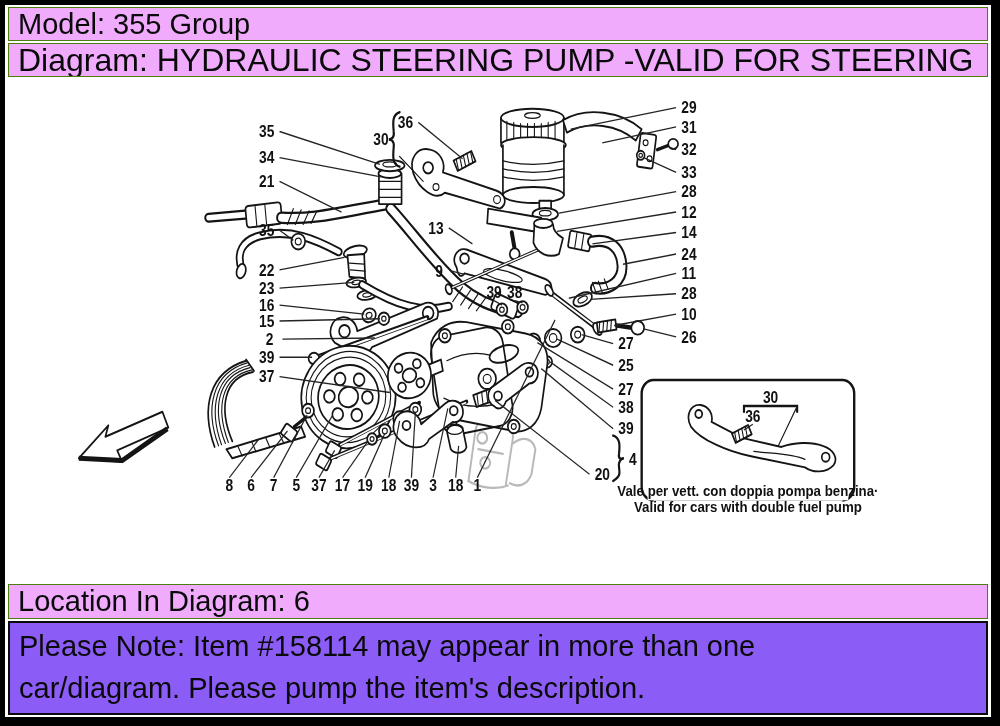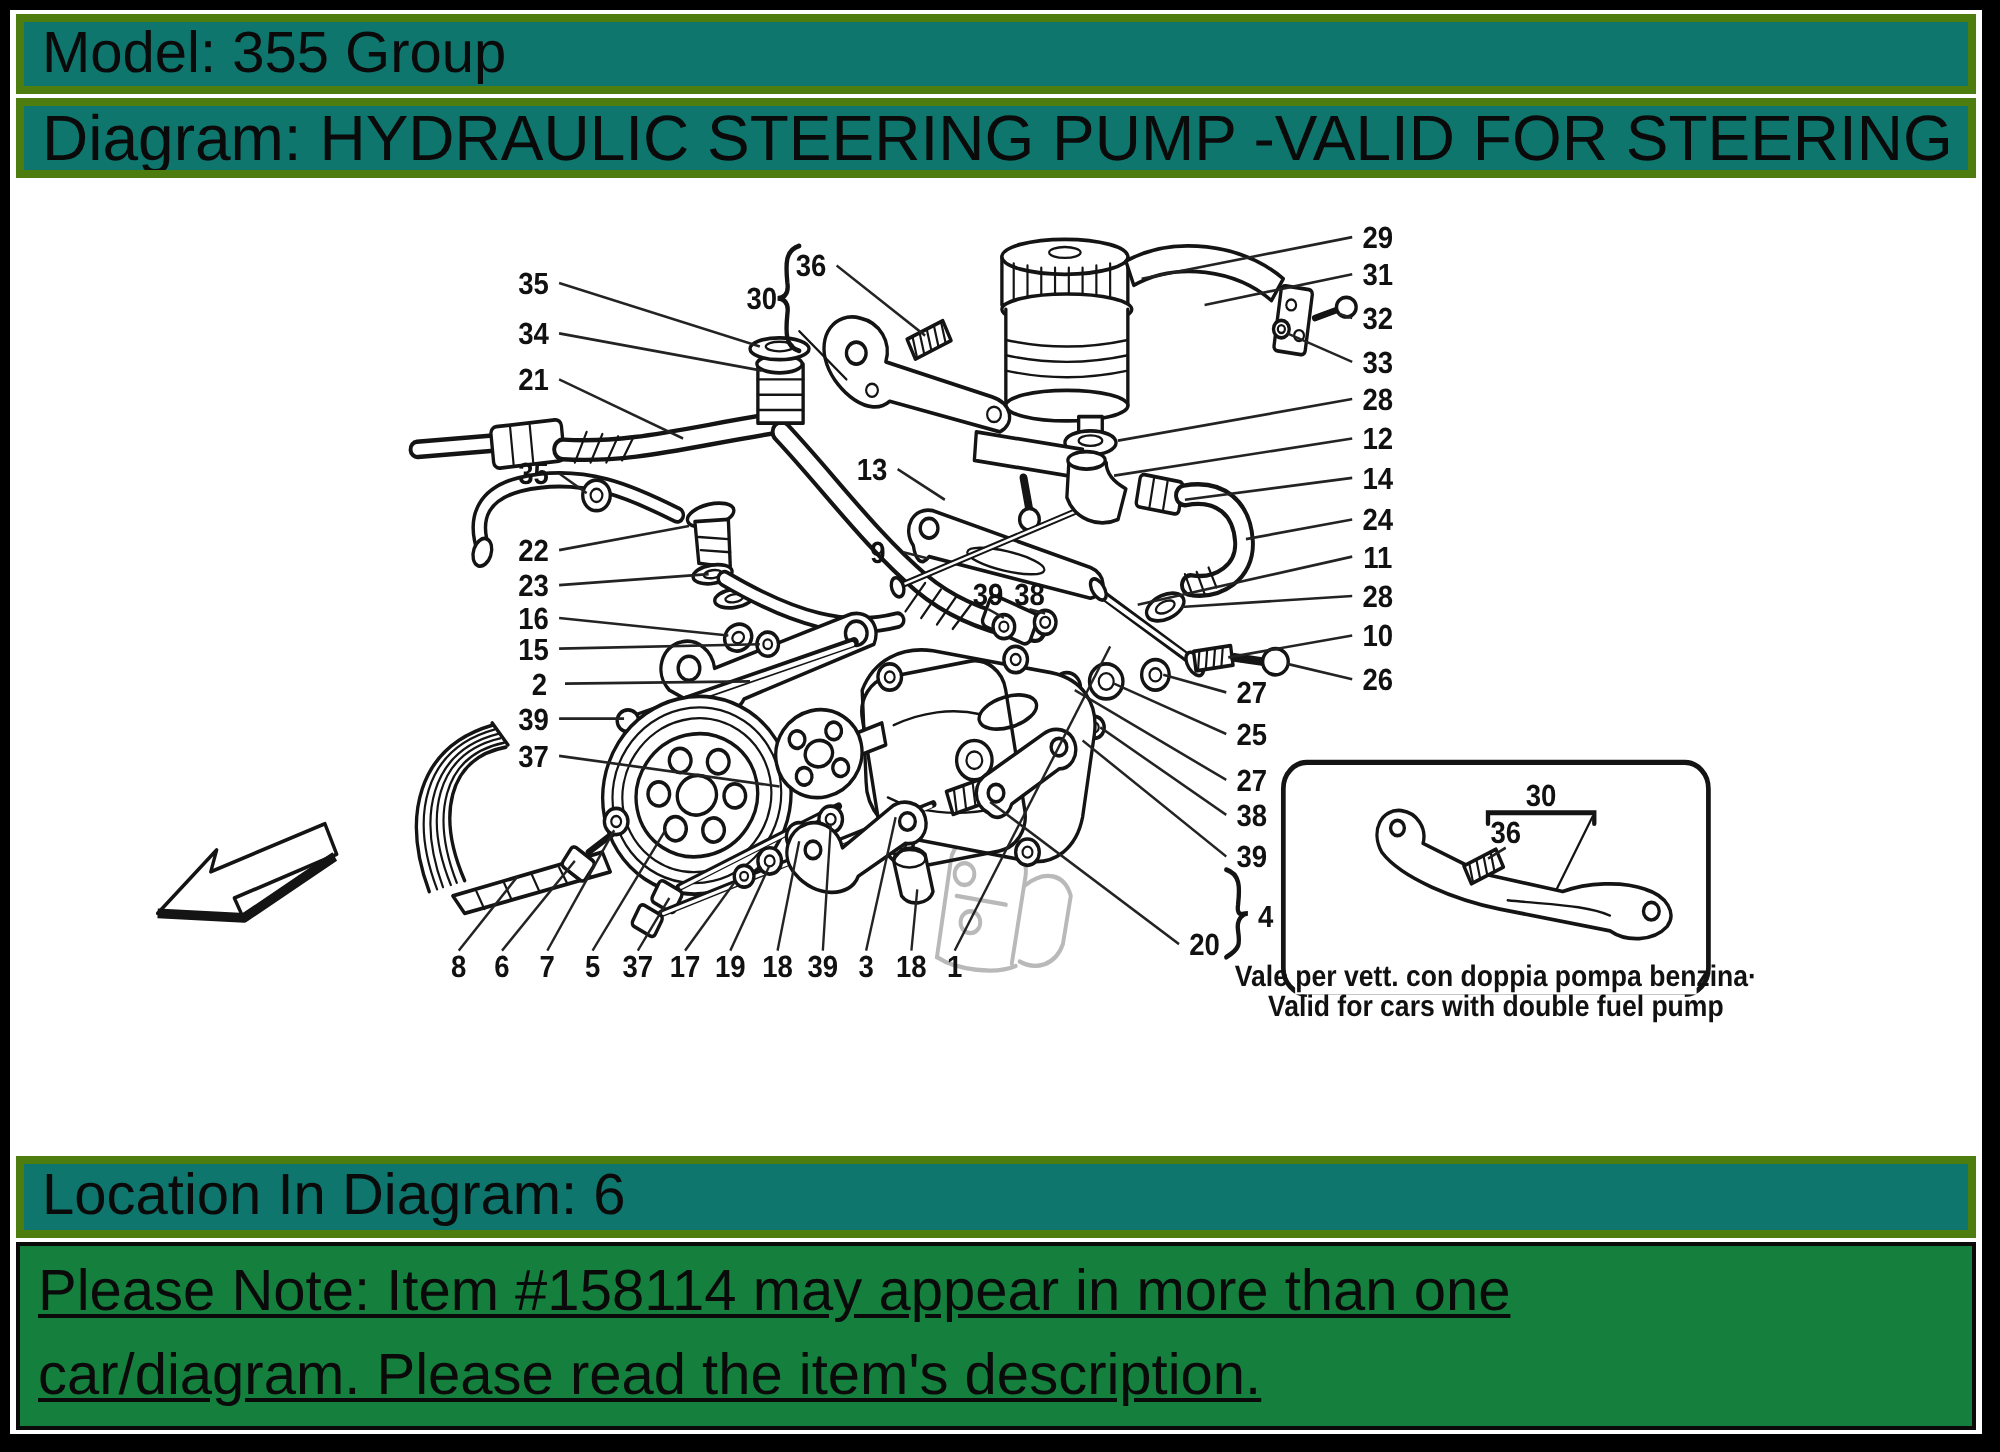--- a/index.html
+++ b/index.html
@@ -3,31 +3,30 @@
 <meta charset="utf-8">
 <style>
   html,body{margin:0;padding:0;background:#888;}
   .page{
     width:1000px;height:726px;box-sizing:border-box;background:#fff;
     border:5px solid #000;border-right-width:9px;border-bottom-width:9px;
     display:flex;flex-direction:column;
     font-family:"Liberation Sans",sans-serif;color:#0a0a0a;
   }
   .info-row{
-    border:4px solid #4d7c0f;margin:2px 3px 0 3px;background:#0f766e;
+    border:1px solid #4d7c0f;margin:2px 3px 0 3px;background:#f0abfc;
     display:flex;align-items:center;padding-left:9px;
     font-size:29px;white-space:nowrap;overflow:hidden;flex:none;
   }
   .r1{height:32px}.r2{height:34px}.r3{height:32px;font-size:32px}
   .r4{height:33px}.r5{height:32px}
   .note-row{
-    border:2px solid #0a0a0a;margin:2px 3px 2px 3px;background:#15803d;flex:none;
+    border:2px solid #0a0a0a;margin:2px 3px 2px 3px;background:#8b5cf6;flex:none;
     height:88px;font-size:29px;line-height:42px;padding:2px 6px 0 9px;
     overflow:hidden;
-    text-decoration:underline;
   }
   .diagram-area{flex:1;min-height:0;position:relative;background:#fff;margin:0 1px;}
   .diagram-area svg{position:absolute;inset:0;width:100%;height:100%;}
   
   .s{stroke:#141414;stroke-width:1.7;fill:none;stroke-linecap:round;stroke-linejoin:round}
   .sf{stroke:#141414;stroke-width:1.7;fill:#fff;stroke-linecap:round;stroke-linejoin:round}
   .thin{stroke-width:1.1}
   .to{stroke:#141414;fill:none;stroke-linecap:round}
   .ti{stroke:#fff;fill:none;stroke-linecap:round}
   .ghost{stroke:#b9b9b9;stroke-width:2;fill:none;stroke-linecap:round;stroke-linejoin:round}
@@ -448,16 +447,16 @@
           <text x="759" y="416">36</text>
         </g>
     </svg>
   </div>
 
   <div class="info-row r4">
     <span>Location In Diagram: 6</span>
   </div>
   <div class="note-row">
     <div>Please Note: Item #158114 may appear in more than one</div>
-    <div>car/diagram. Please read the item's description.</div>
+    <div>car/diagram. Please pump the item's description.</div>
   </div>
 
 </div>
 
 </body></html>

